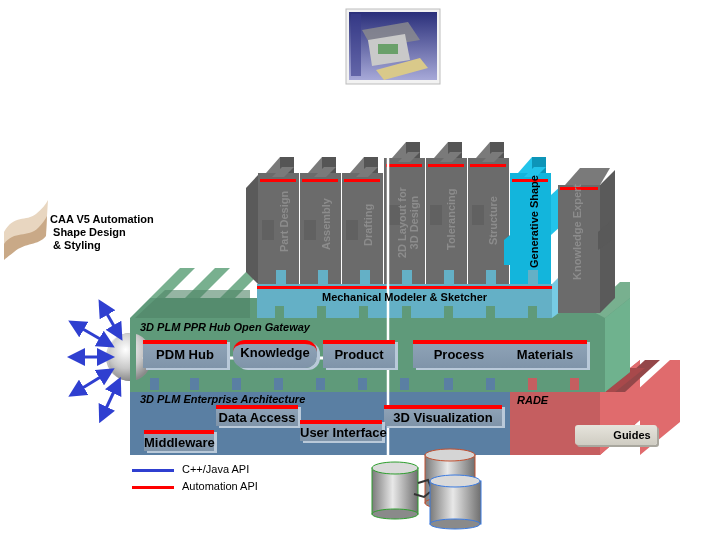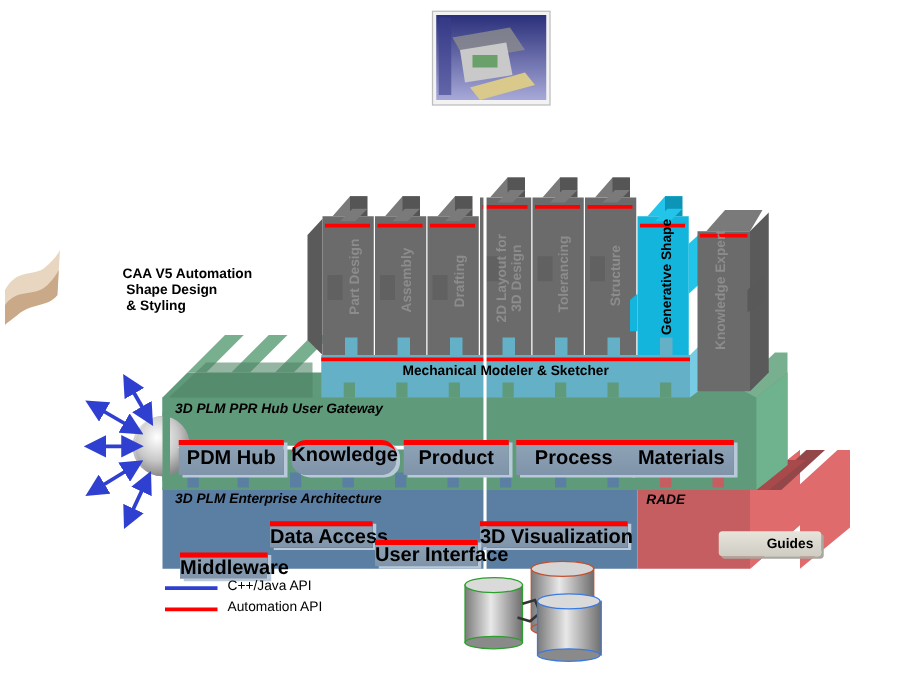--- a/index.html
+++ b/index.html
@@ -2,21 +2,21 @@
 <html><head>
 <meta charset="utf-8">
 <style>
   html,body{margin:0;padding:0;background:#ffffff;}
   body{width:720px;height:540px;position:relative;overflow:hidden;font-family:"Liberation Sans",sans-serif;}
   .abs{position:absolute;}
   svg{position:absolute;left:0;top:0;}
   .col-label{position:absolute;font-weight:bold;font-size:11px;color:#8c8c8c;white-space:nowrap;transform-origin:left top;transform:rotate(-90deg);text-align:center;line-height:12px;}
   .col-label.gen{color:#000;}
   .layer-title{position:absolute;font-weight:bold;font-style:italic;font-size:11px;color:#000;white-space:nowrap;}
-  .box{position:absolute;height:24px;background:linear-gradient(#8ea2b6,#7f94a9);border-top:4px solid #ff0000;box-shadow:3px 2px 0 #b9c9d9;font-weight:bold;font-size:16px;color:#000;text-align:center;line-height:22px;white-space:nowrap;margin-top:12px;}
+  .box{position:absolute;height:24px;background:linear-gradient(#8ea2b6,#7f94a9);border-top:4px solid #ff0000;box-shadow:3px 2px 0 #b9c9d9;font-weight:bold;font-size:13px;color:#000;text-align:center;line-height:22px;white-space:nowrap;}
   .box.small{height:17px;line-height:17px;}
   .legend-line{position:absolute;width:42px;height:3px;}
   .legend-text{position:absolute;font-size:11px;color:#000;white-space:nowrap;}
   .caa-text{position:absolute;font-weight:bold;font-size:11px;color:#000;line-height:13px;white-space:pre;}
   .guides{position:absolute;background:linear-gradient(#e6e4dc,#cfccc2);border-radius:3px;box-shadow:2px 2px 0 #a9a79e;font-weight:bold;font-size:11px;text-align:center;line-height:20px;padding-left:32px;}
 </style>
 </head>
 <body>
 
 <svg width="720" height="540" viewBox="0 0 720 540">
@@ -232,37 +232,37 @@
 <div class="col-label" style="left:320px;top:250px;">Assembly</div>
 <div class="col-label" style="left:362px;top:246px;">Drafting</div>
 <div class="col-label" style="left:396px;top:258px;"><span>2D Layout for</span><br><span>3D Design</span></div>
 <div class="col-label" style="left:445px;top:250px;">Tolerancing</div>
 <div class="col-label" style="left:487px;top:245px;">Structure</div>
 <div class="col-label gen" style="left:528px;top:268px;">Generative Shape</div>
 <div class="col-label" style="left:571px;top:280px;">Knowledge Expert</div>
 
 <div class="abs" style="left:257px;top:291px;width:295px;text-align:center;font-weight:bold;font-size:11px;">Mechanical Modeler &amp; Sketcher</div>
 
-<div class="layer-title" style="left:140px;top:321px;">3D PLM PPR Hub User Gateway</div>
+<div class="layer-title" style="left:140px;top:321px;">3D PLM PPR Hub Open Gateway</div>
 <div class="box" style="left:143px;top:340px;width:84px;">PDM Hub</div>
 <div class="box" style="left:233px;top:340px;width:84px;line-height:18px;border-radius:12px;">Knowledge</div>
-<div class="box" style="left:323px;top:340px;width:84px;">Product</div>
+<div class="box" style="left:323px;top:340px;width:72px;">Product</div>
 <div class="box" style="left:413px;top:340px;width:92px;">Process</div>
 <div class="box" style="left:503px;top:340px;width:84px;">Materials</div>
 
 <div class="layer-title" style="left:140px;top:393px;">3D PLM Enterprise Architecture</div>
 <div class="box small" style="left:216px;top:405px;width:82px;">Data Access</div>
 <div class="box small" style="left:384px;top:405px;width:118px;">3D Visualization</div>
 <div class="box small" style="left:144px;top:430px;width:70px;">Middleware</div>
 <div class="box small" style="left:300px;top:420px;width:82px;">User Interface</div>
 
 <div class="layer-title" style="left:517px;top:394px;">RADE</div>
 <div class="guides" style="left:575px;top:425px;width:50px;height:20px;">Guides</div>
 
-<div class="caa-text" style="left:50px;top:213px;margin-left:48px;"><span>CAA V5 Automation</span>
+<div class="caa-text" style="left:50px;top:213px;"><span>CAA V5 Automation</span>
 <span> Shape Design</span>
 <span> &amp; Styling</span></div>
 
 <div>
   <div class="legend-line" style="left: 132px; top: 469px; background: rgb(47, 63, 208);"></div>
   <div class="legend-text" style="left:182px;top:463px;text-align:right;">C++/Java API</div>
   <div class="legend-line" style="left: 132px; top: 486px; background: rgb(255, 0, 0);"></div>
   <div class="legend-text" style="left:182px;top:480px;">Automation API</div>
 </div>
 

